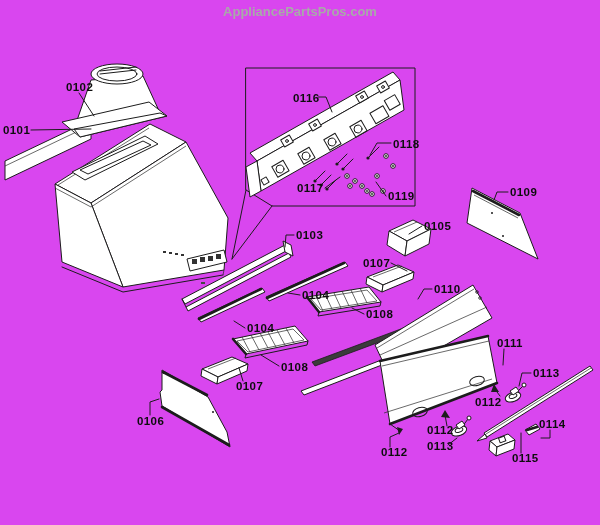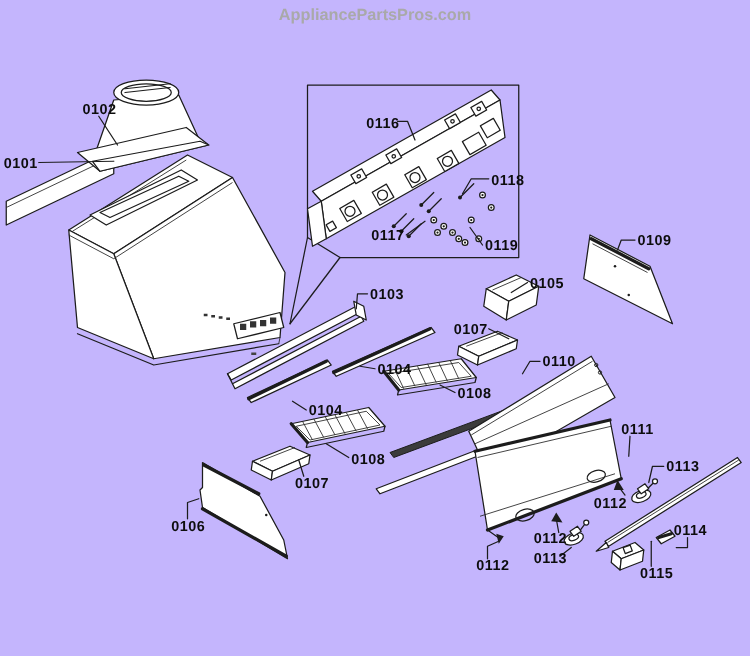--- a/index.html
+++ b/index.html
@@ -1,16 +1,16 @@
 <!DOCTYPE html>
 <html><head>
 <meta charset="utf-8">
 <style>
   html,body{margin:0;padding:0;background:#fff;}
-  .page{position:relative;width:600px;height:525px;background:#c4b5fd;overflow:hidden;
+  .page{position:relative;width:600px;height:525px;background:#d946ef;overflow:hidden;
         font-family:"Liberation Sans",sans-serif;}
   svg{display:block;}
   .ln{fill:none;stroke:#1c1c1c;stroke-width:1;stroke-linejoin:round;stroke-linecap:round;}
   .fw{fill:#ffffff;stroke:#1c1c1c;stroke-width:1;stroke-linejoin:round;}
   .dk{fill:none;stroke:#1c1c1c;stroke-width:2.6;stroke-linecap:round;}
   .dkf{fill:#3b3b3b;stroke:#1c1c1c;stroke-width:0.8;}
   .thin{fill:none;stroke:#2a2a2a;stroke-width:0.7;}
   .callout{font-family:"Liberation Sans",sans-serif;font-size:11.5px;font-weight:700;
            fill:#0d0d0d;letter-spacing:0.4px;}
   .wm{font-family:"Liberation Sans",sans-serif;font-size:13px;font-weight:600;fill:#a9a9a9;}

